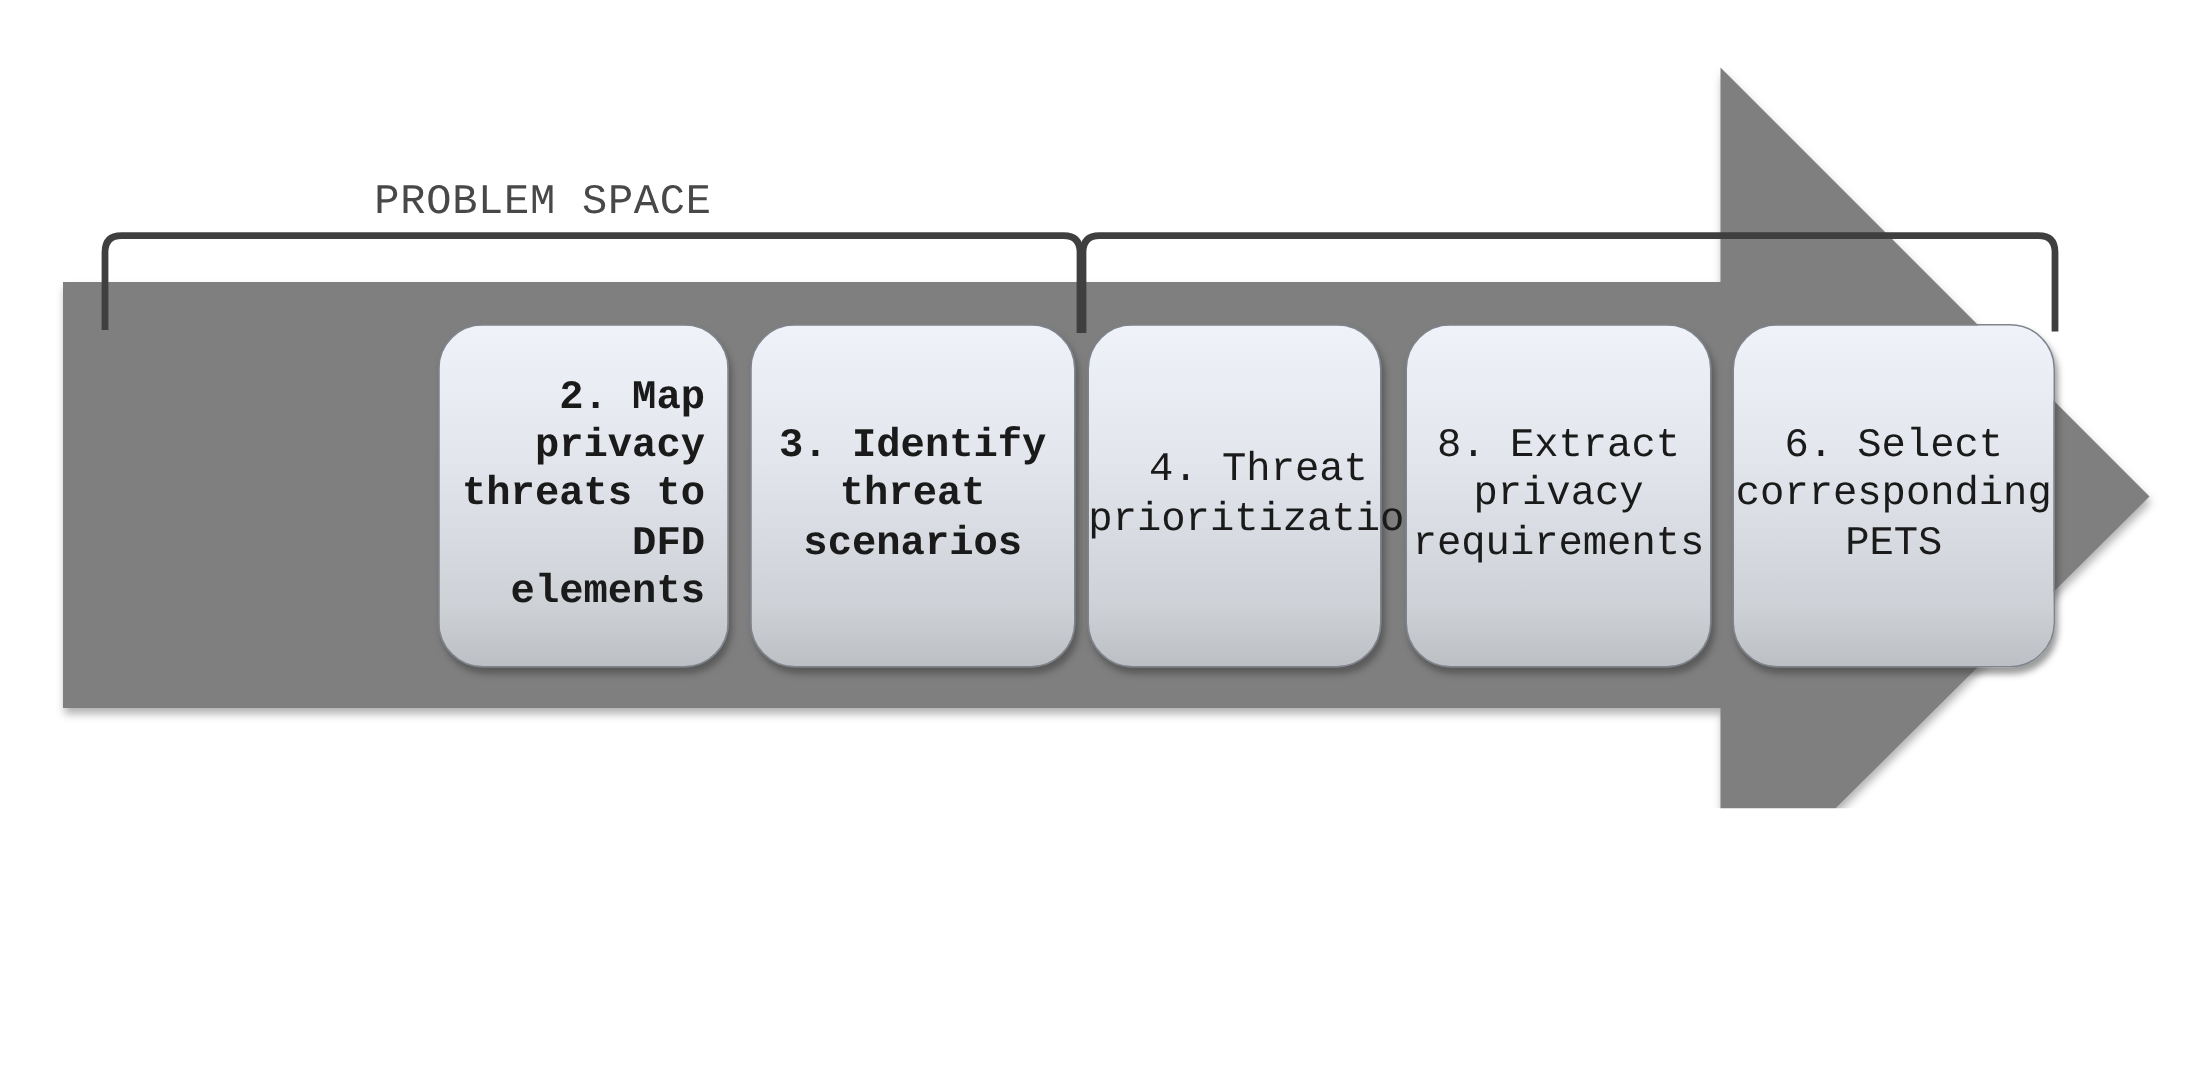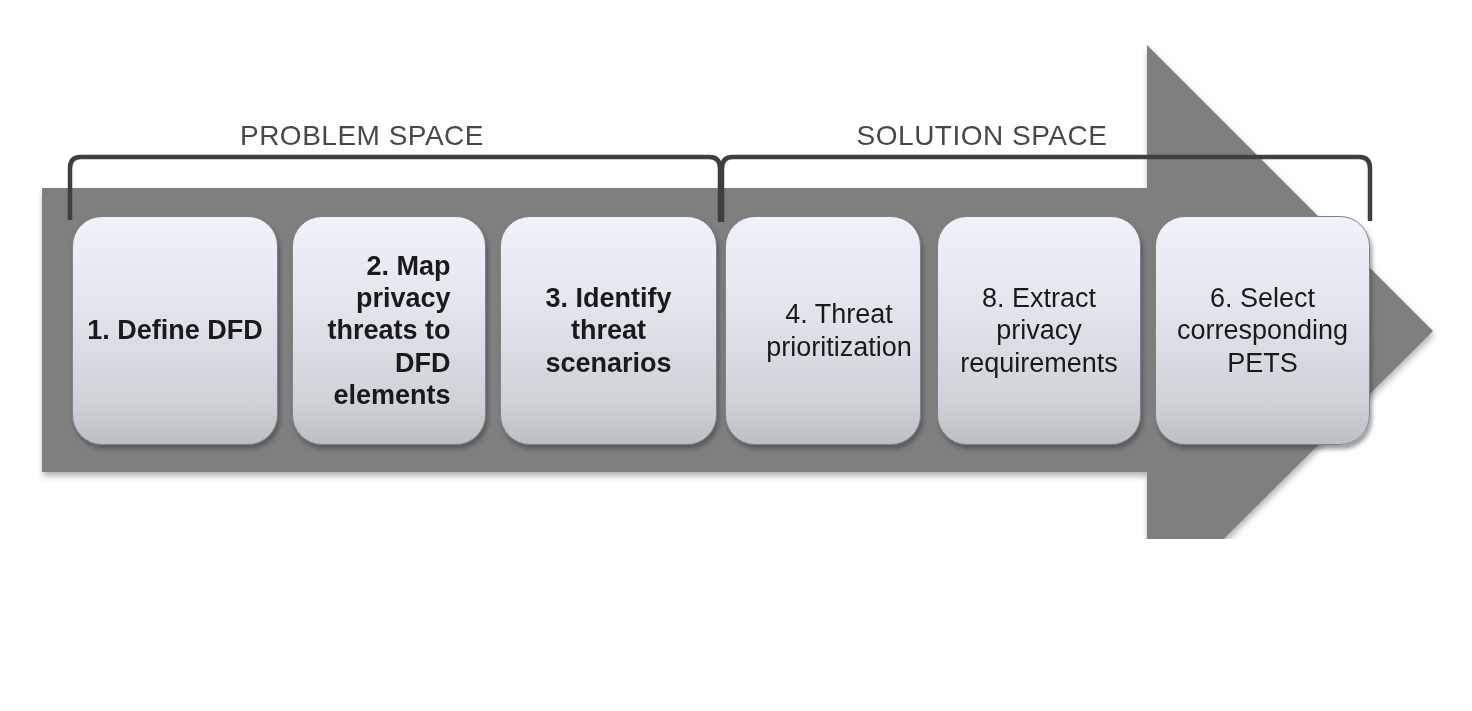--- a/index.html
+++ b/index.html
@@ -6,21 +6,21 @@
     margin: 0;
     padding: 0;
     background: #ffffff;
   }
   .canvas {
     position: relative;
     width: 1472px;
     height: 539px;
     background: #ffffff;
     overflow: hidden;
-    font-family: Liberation Sans, sans-serif;
+    font-family: Liberation Mono, monospace;
   }
   .layer {
     position: absolute;
     left: 0;
     top: 0;
     width: 1472px;
     height: 711px;
     display: block;
   }
   .arrow {
@@ -82,25 +82,21 @@
 
     <polygon class="arrow" points="42,188 1147,188 1147,45 1433,331 1147,615 1147,472 42,472" fill="#7f7f7f"></polygon>
 
     <path class="bracket" stroke="#3f3f3f" d="M 70 220 L 70 168 Q 70 157 81 157 L 709 157 Q 720 157 720 168 L 720 222"></path>
 
     <path class="bracket" stroke="#3f3f3f" d="M 722 222 L 722 168 Q 722 157 733 157 L 1359 157 Q 1370 157 1370 168 L 1370 221"></path>
   </svg>
 
   <div class="section-label label-problem">PROBLEM SPACE</div>
 
-  <div class="section-label label-solution">SOLUTION SPACE</div>
 
-  <div class="step-box b1 bold">
-    <span class="step-label">1. Define DFD</span>
-  </div>
   <div class="step-box b2 bold">
     <span class="step-label">2. Map
 privacy
 threats to
 DFD
 elements</span>
   </div>
   <div class="step-box b3 bold">
     <span class="step-label">3. Identify
 threat

